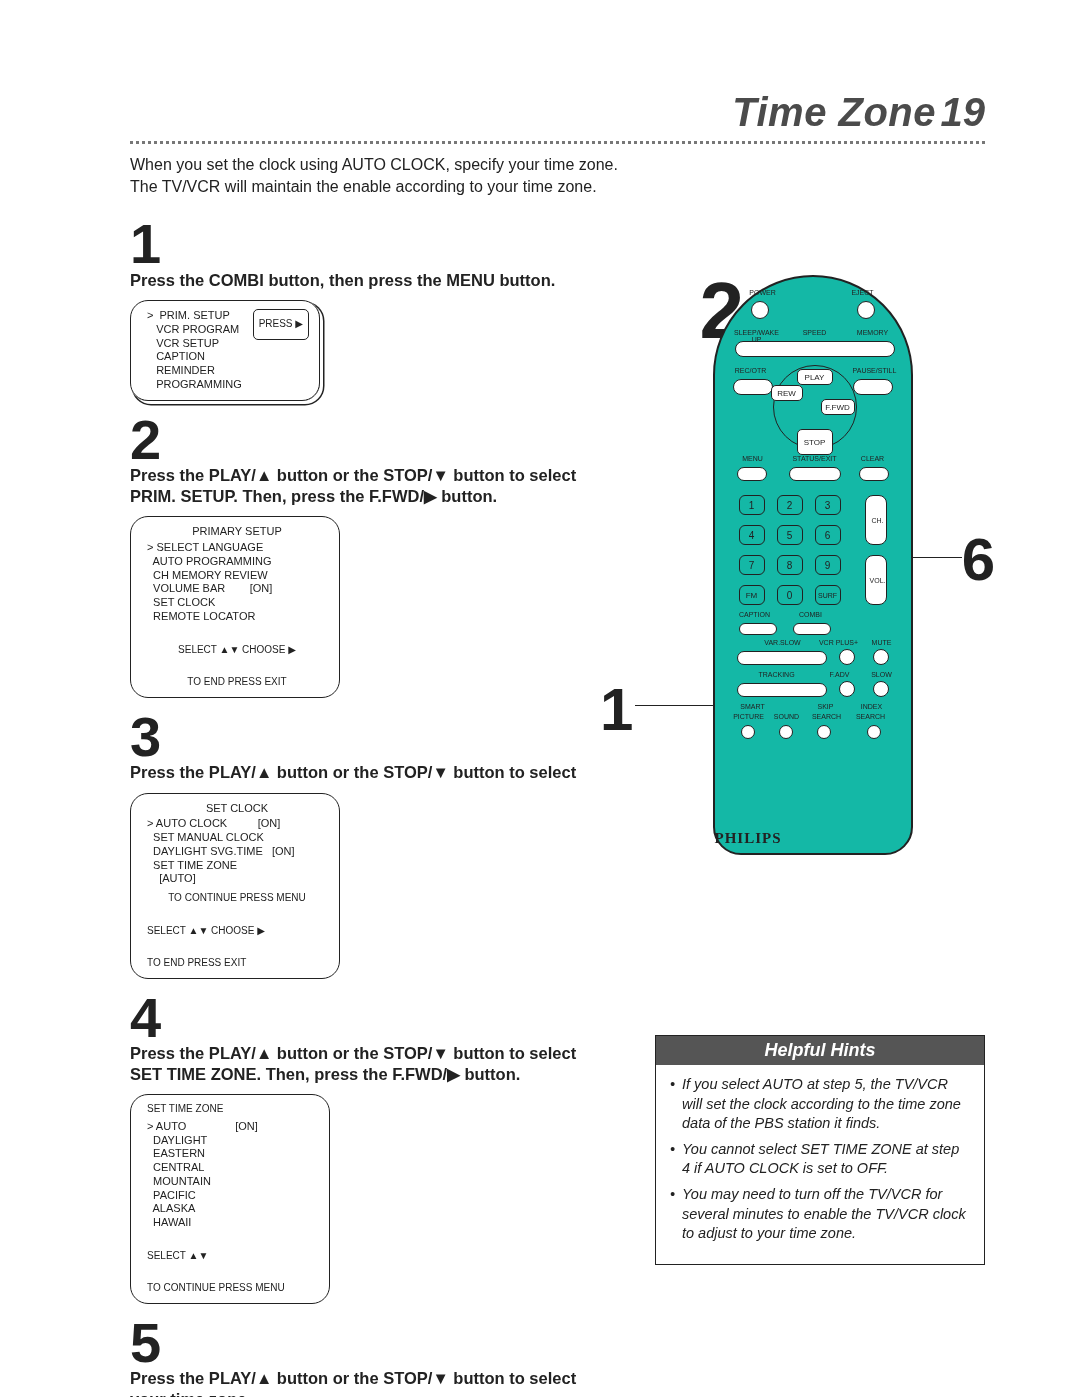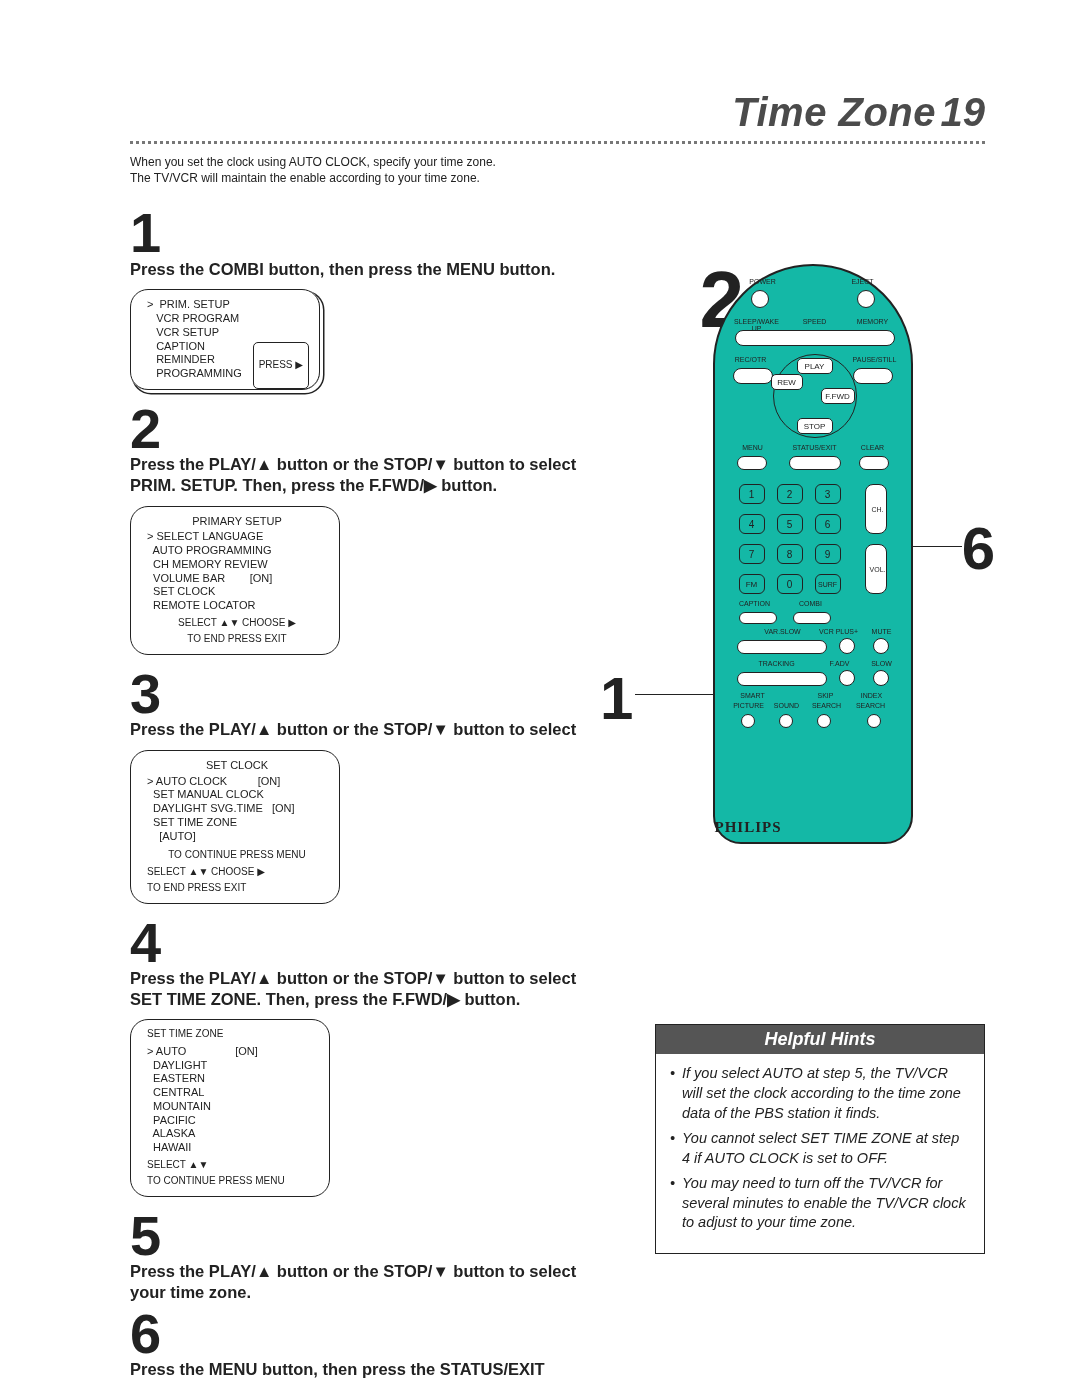--- a/index.html
+++ b/index.html
@@ -24,21 +24,21 @@
   font-weight: 600;
   color: #4b4b4b;
   letter-spacing: 0.5px;
 }
 .page-num { font-style: italic; font-size: 40px; color:#4b4b4b; font-weight:600;}
 .dotted-rule {
   border: none;
   border-top: 3px dotted #777;
   margin-bottom: 10px;
 }
-.intro { font-size: 12px; line-height: 1.35; margin-bottom: 18px; max-width:560px;}
+.intro { font-size: 16px; line-height: 1.35; margin-bottom: 18px; max-width:560px;}
 .columns {
   display: flex;
   gap: 30px;
 }
 .left { flex: 0 0 480px; }
 .right { flex: 1; position: relative; }
 
 .step-num {
   font-size: 56px;
   font-weight: 700;
@@ -60,24 +60,24 @@
   line-height: 1.25;
   position: relative;
   margin: 4px 0 10px 0;
   display:inline-block;
   min-width: 180px;
 }
 .screen.small { width: 200px; }
 .screen.shadowed { box-shadow: 3px 3px 0 #fff, 3px 3px 0 1.5px #222; }
 .screen-row { white-space:pre; }
 .screen-title { text-align:center; font-size:11px; margin-bottom:2px;}
-.screen-foot { font-size:10px; margin-top:4px;}
+.screen-foot { font-size:10px; margin-top:20px;}
 .press-btn {
-  border:1.3px solid #222; border-radius:5px; padding:16px 5px;
-  font-size:10px; position:absolute; right:10px; top:8px;margin-top:44px;
+  border:1.3px solid #222; border-radius:5px; padding:8px 5px;
+  font-size:10px; position:absolute; right:10px; top:8px;
 }
 
 
 .remote-wrap { position:relative; margin-top: -40px; }
 .big-25 {
   font-size: 80px; font-weight:700; color:#222;
   position:absolute; top:-10px; right:170px;
 }
 .callout { position:absolute; font-size:60px; font-weight:700; }
 .callout-6 { right: -10px; top: 250px; }
@@ -270,21 +270,21 @@
 
             <div class="r-label" style="left:16px;top:90px;">REC/OTR</div>
             <div class="r-pill" style="left:18px;top:102px;width:40px;"></div>
             <div class="r-label" style="right:12px;top:90px;width:48px">PAUSE/STILL</div>
             <div class="r-pill" style="right:18px;top:102px;width:40px;"></div>
 
             <div class="ring" style="left:58px;top:88px;width:84px;height:84px;"></div>
             <div class="r-rect" style="left:82px;top:92px;width:36px;height:16px;">PLAY</div>
             <div class="r-rect" style="left:56px;top:108px;width:32px;height:16px;">REW</div>
             <div class="r-rect" style="right:56px;top:122px;width:34px;height:16px;">F.FWD</div>
-            <div class="r-rect" style="left:82px;top:152px;width:36px;height:16px;">STOP</div>
+            <div class="r-rect" style="left:82px;top:152px;width:36px;height:26px;">STOP</div>
 
             <div class="r-label" style="left:18px;top:178px;">MENU</div>
             <div class="r-label" style="left:72px;top:178px;width:56px">STATUS/EXIT</div>
             <div class="r-label" style="right:18px;top:178px;">CLEAR</div>
             <div class="r-pill" style="left:22px;top:190px;width:30px;height:14px"></div>
             <div class="r-pill" style="left:74px;top:190px;width:52px;height:14px"></div>
             <div class="r-pill" style="right:22px;top:190px;width:30px;height:14px"></div>
 
             <div class="r-num" style="left:24px;top:218px;">1</div>
             <div class="r-num" style="left:62px;top:218px;">2</div>

